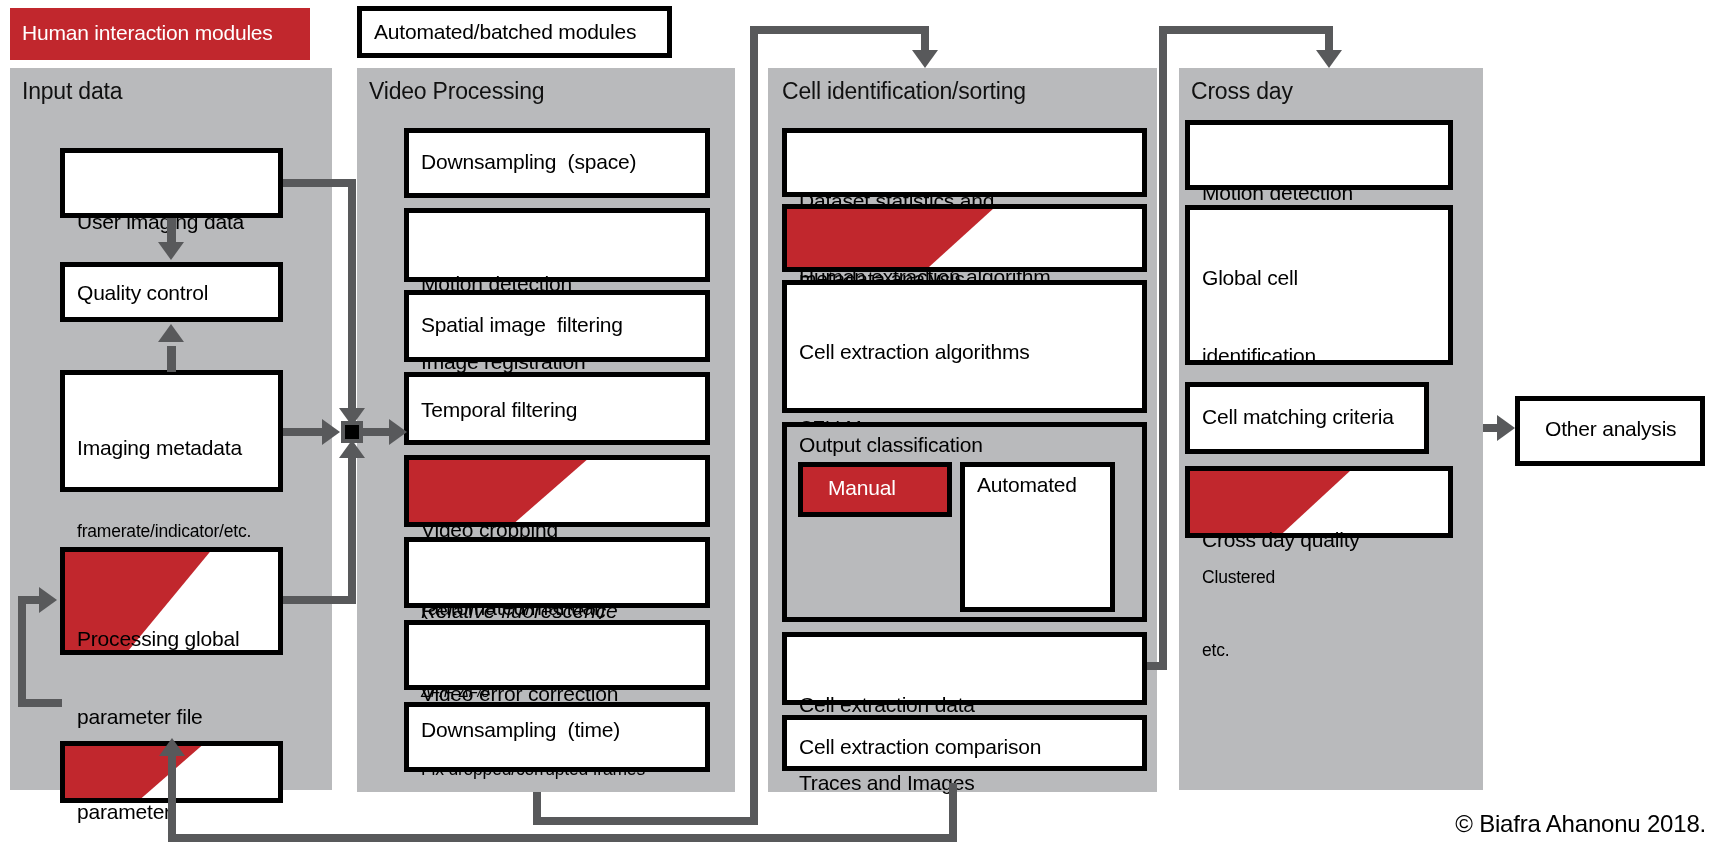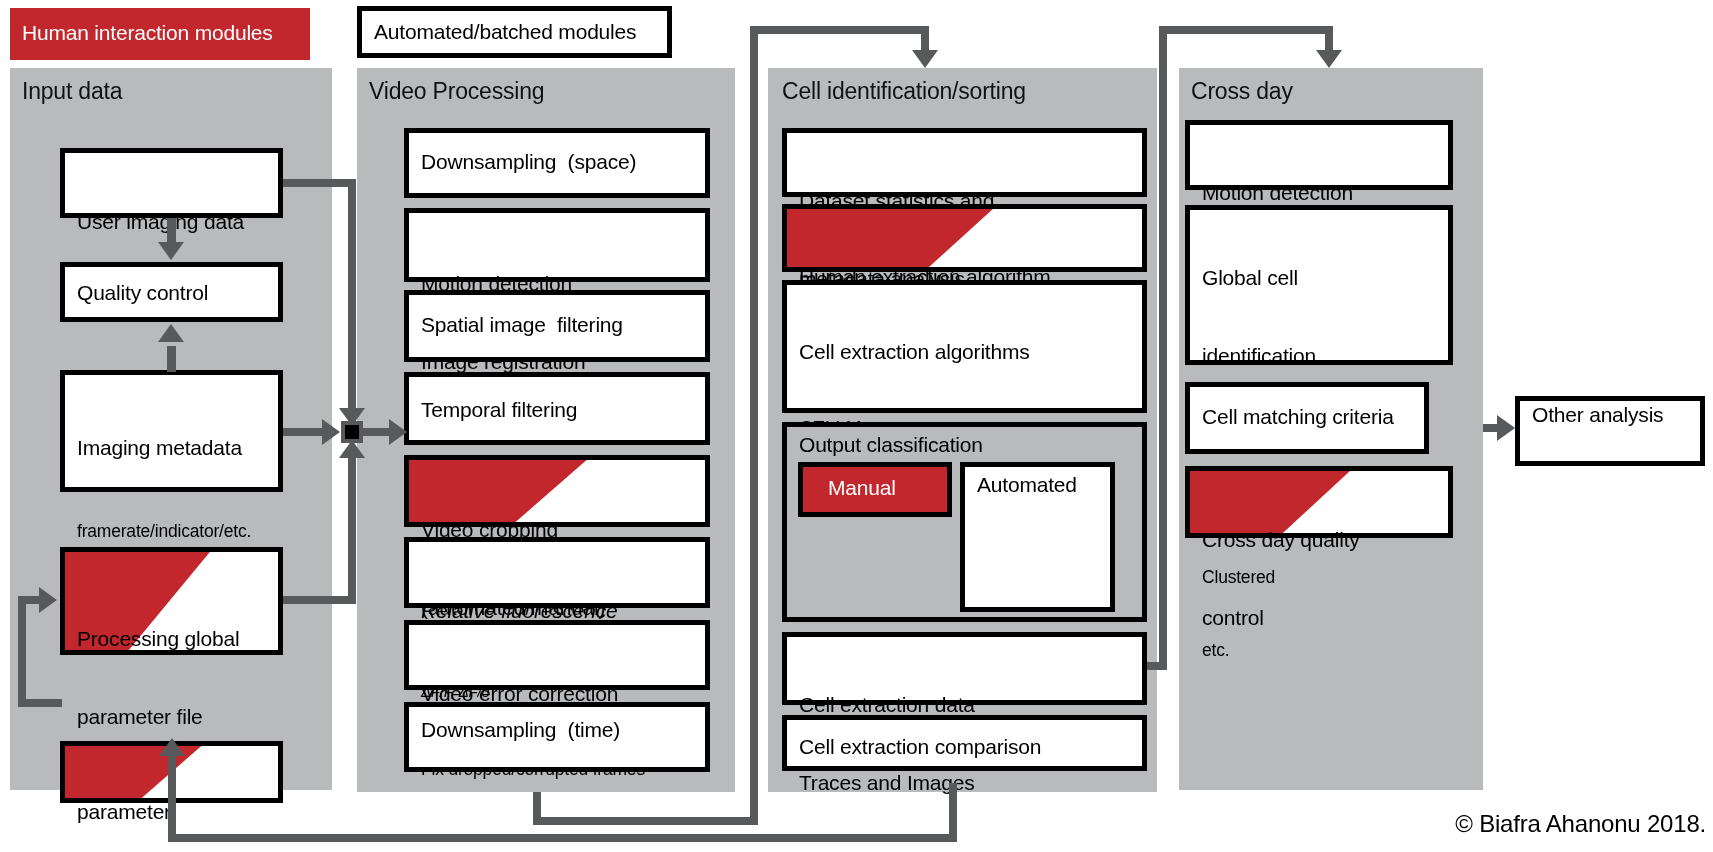--- a/index.html
+++ b/index.html
@@ -186,26 +186,25 @@
   </div>
   <div class="box" style="left:1185px;top:382px;width:244px;height:72px;">
     <div class="box-text" style="padding-top:17px;">Cell matching criteria</div>
   </div>
   <div class="box" style="left:1185px;top:466px;width:268px;height:72px;">
     <svg class="diag-fill" viewBox="0 0 100 100" preserveAspectRatio="none">
         <polygon points="0,0 62,0 36,100 0,100"></polygon>
       </svg>
     <div class="box-text" style="padding-top:4px;">
       <div>Cross day quality</div>
-      <div>control</div>
     </div>
   </div>
 
   <div class="box" style="left:1515px;top:396px;width:190px;height:70px;">
-    <div class="box-text" style="padding-top:1px;">Other analysis</div>
+    <div class="box-text" style="padding-top:15px;margin-left:13px;">Other analysis</div>
   </div>
 
   <div class="line" style="left:167px;top:218px;width:9px;height:26px;"></div>
   <div class="ah ah-down" style="left:158px;top:242px;"></div>
   <div class="line" style="left:167px;top:346px;width:9px;height:26px;"></div>
   <div class="ah ah-up" style="left:158px;top:324px;"></div>
 
   <div class="line" style="left:18px;top:699px;width:44px;height:8px;"></div>
   <div class="line" style="left:18px;top:596px;width:8px;height:111px;"></div>
   <div class="line" style="left:18px;top:596px;width:22px;height:8px;"></div>

